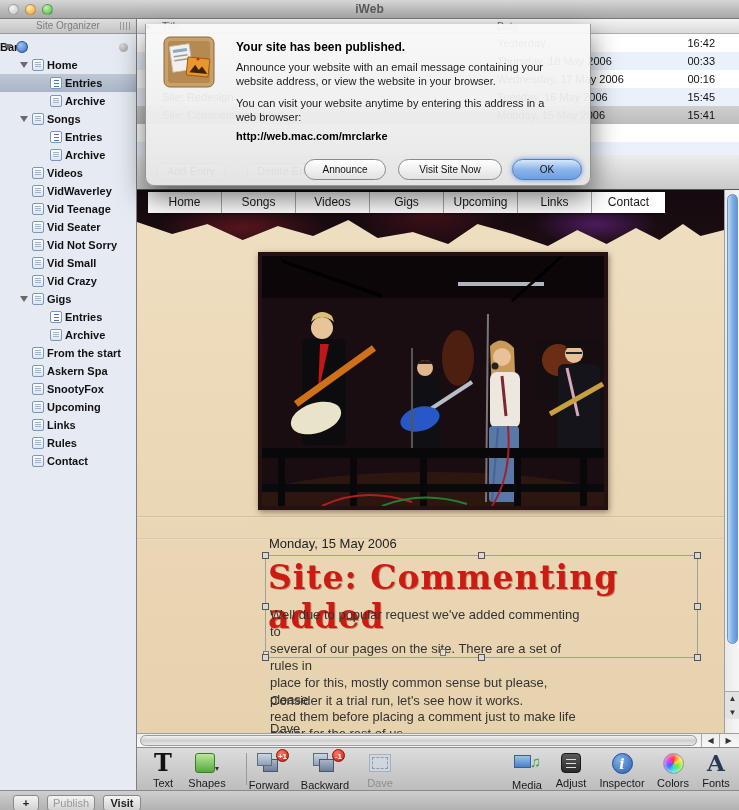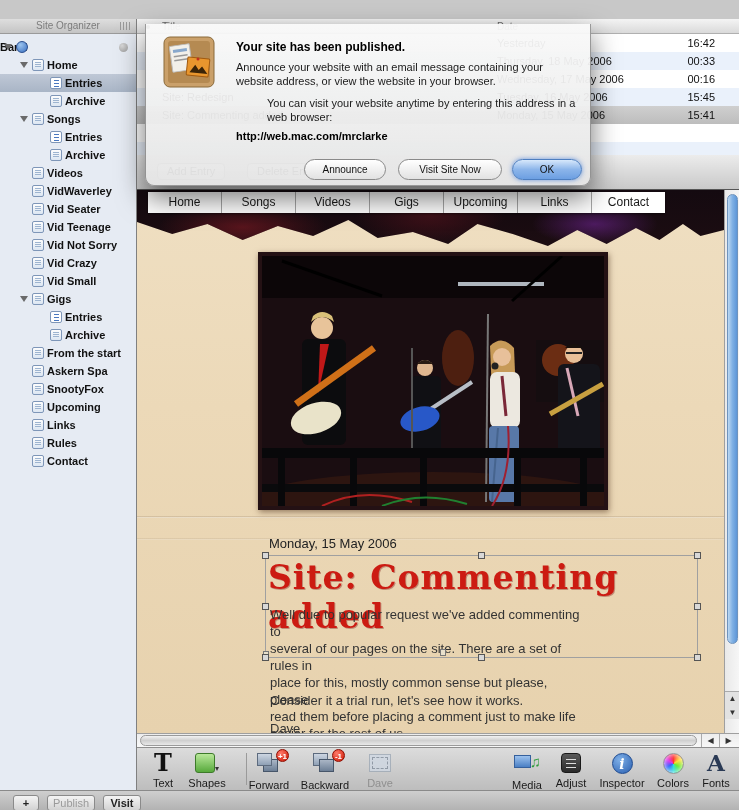--- a/index.html
+++ b/index.html
@@ -67,21 +67,21 @@
   .mini-btn.add { left:20px; } .mini-btn.del { left:110px; }
 
   
   .sheet { position:absolute; left:145px; top:24px; width:446px; height:162px;
     background:linear-gradient(rgba(249,249,249,.95), rgba(229,229,229,.95));
     border:1px solid rgba(90,90,90,.6); border-top:none; border-radius:0 0 9px 9px;
     box-shadow:0 12px 28px rgba(0,0,0,.55); }
   .sheet-icon { position:absolute; left:17px; top:12px; width:52px; height:52px; }
   .sheet-title { position:absolute; left:90px; top:16px; font-size:12px; font-weight:bold; color:#000; }
   .sheet-p { position:absolute; left:90px; width:330px; font-size:11px; color:#1a1a1a; line-height:14px; }
-  .sheet-p.p1 { top:36px; } .sheet-p.p2 { top:72px;margin-left:31px; }
+  .sheet-p.p1 { top:36px; } .sheet-p.p2 { top:72px; }
   .sheet-url { position:absolute; left:90px; top:106px; font-size:11px; font-weight:bold; color:#000; }
   .sheet-btn { position:absolute; top:135px; height:21px; border-radius:11px; border:1px solid #8a8a8a;
     background:linear-gradient(#ffffff,#e2e2e2); font-size:10px; color:#111; text-align:center; line-height:19px; }
   .sheet-btn.announce { left:158px; width:82px; }
   .sheet-btn.visitnow { left:252px; width:104px; }
   .sheet-btn.ok { left:366px; width:70px; border-color:#4d7ec0;
     background:linear-gradient(#d7e8fb,#8cb5ea 50%,#6c9fe2); box-shadow:0 0 5px rgba(90,140,220,.9); }
 
   
   .webpage { position:absolute; left:137px; top:190px; width:587px; height:543px; overflow:hidden;
@@ -172,41 +172,47 @@
     background:linear-gradient(#f4f4f4,#d2d2d2); font-size:11px; color:#222; text-align:center; line-height:14px; }
   .bb-add { left:13px; width:26px; font-weight:bold; }
   .bb-publish { left:47px; width:48px; color:#9a9a9a; }
   .bb-visit { left:103px; width:38px; font-weight:bold; }
 </style>
 </head>
 <body>
 
 <div id="app">
 
+  <div class="titlebar">
+    <span class="tl close"></span>
+    <span class="tl min"></span>
+    <span class="tl zoom"></span>
+    <div class="title">iWeb</div>
+  </div>
 
   <div class="sidebar">
     <div class="sb-header">
       <span>Site Organizer</span>
       <span class="sb-grip"></span>
     </div>
     <div class="tree">
       <div class="trow lv0"><span class="tri"></span><span class="ticon icon-globe"></span><span class="tlabel">Band</span><span class="status-dot"></span></div>
       <div class="trow lv1"><span class="tri"></span><span class="ticon icon-page"></span><span class="tlabel">Home</span></div>
       <div class="trow lv2 sel"><span class="ticon icon-list"></span><span class="tlabel">Entries</span></div>
       <div class="trow lv2"><span class="ticon icon-page"></span><span class="tlabel">Archive</span></div>
       <div class="trow lv1"><span class="tri"></span><span class="ticon icon-page"></span><span class="tlabel">Songs</span></div>
       <div class="trow lv2"><span class="ticon icon-list"></span><span class="tlabel">Entries</span></div>
       <div class="trow lv2"><span class="ticon icon-page"></span><span class="tlabel">Archive</span></div>
       <div class="trow lv1"><span class="ticon icon-page"></span><span class="tlabel">Videos</span></div>
       <div class="trow lv1"><span class="ticon icon-page"></span><span class="tlabel">VidWaverley</span></div>
+      <div class="trow lv1"><span class="ticon icon-page"></span><span class="tlabel">Vid Teenage</span></div>
       <div class="trow lv1"><span class="ticon icon-page"></span><span class="tlabel">Vid Seater</span></div>
-      <div class="trow lv1"><span class="ticon icon-page"></span><span class="tlabel">Vid Teenage</span></div>
       <div class="trow lv1"><span class="ticon icon-page"></span><span class="tlabel">Vid Not Sorry</span></div>
+      <div class="trow lv1"><span class="ticon icon-page"></span><span class="tlabel">Vid Small</span></div>
       <div class="trow lv1"><span class="ticon icon-page"></span><span class="tlabel">Vid Crazy</span></div>
-      <div class="trow lv1"><span class="ticon icon-page"></span><span class="tlabel">Vid Small</span></div>
       <div class="trow lv1"><span class="tri"></span><span class="ticon icon-page"></span><span class="tlabel">Gigs</span></div>
       <div class="trow lv2"><span class="ticon icon-list"></span><span class="tlabel">Entries</span></div>
       <div class="trow lv2"><span class="ticon icon-page"></span><span class="tlabel">Archive</span></div>
       <div class="trow lv1"><span class="ticon icon-page"></span><span class="tlabel">From the start</span></div>
       <div class="trow lv1"><span class="ticon icon-page"></span><span class="tlabel">Askern Spa</span></div>
       <div class="trow lv1"><span class="ticon icon-page"></span><span class="tlabel">SnootyFox</span></div>
       <div class="trow lv1"><span class="ticon icon-page"></span><span class="tlabel">Upcoming</span></div>
       <div class="trow lv1"><span class="ticon icon-page"></span><span class="tlabel">Links</span></div>
       <div class="trow lv1"><span class="ticon icon-page"></span><span class="tlabel">Rules</span></div>
       <div class="trow lv1"><span class="ticon icon-page"></span><span class="tlabel">Contact</span></div>

